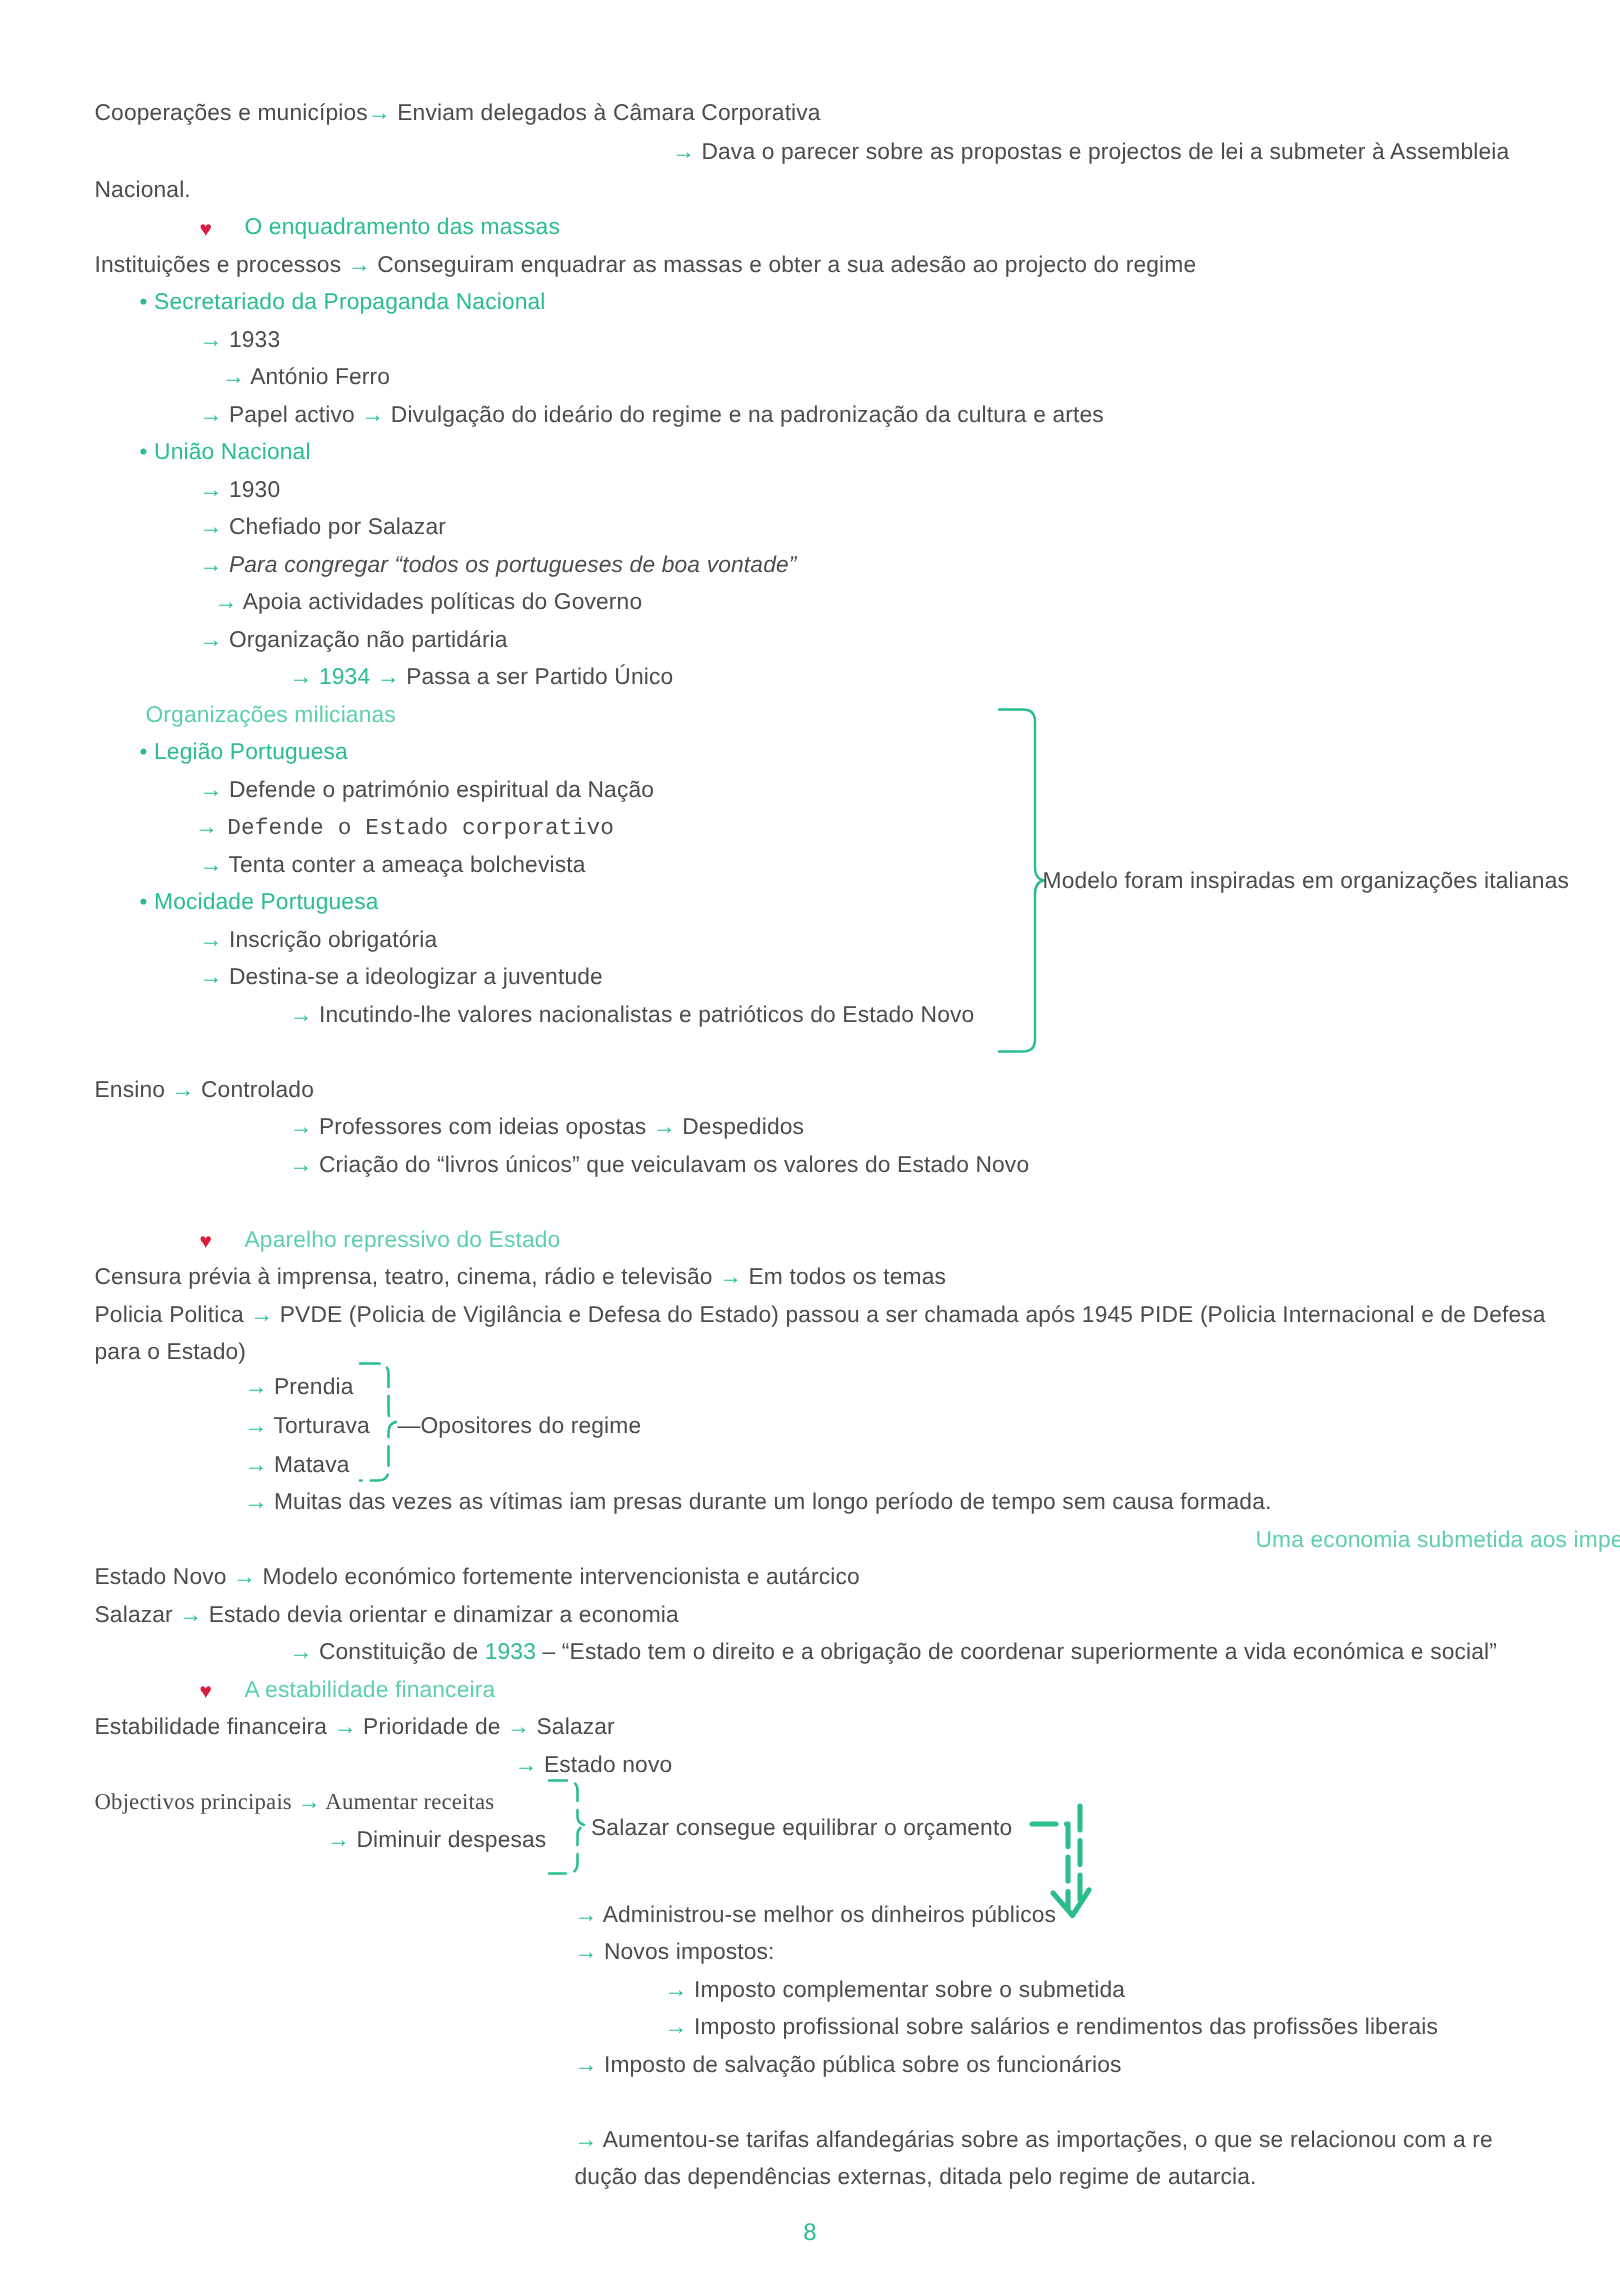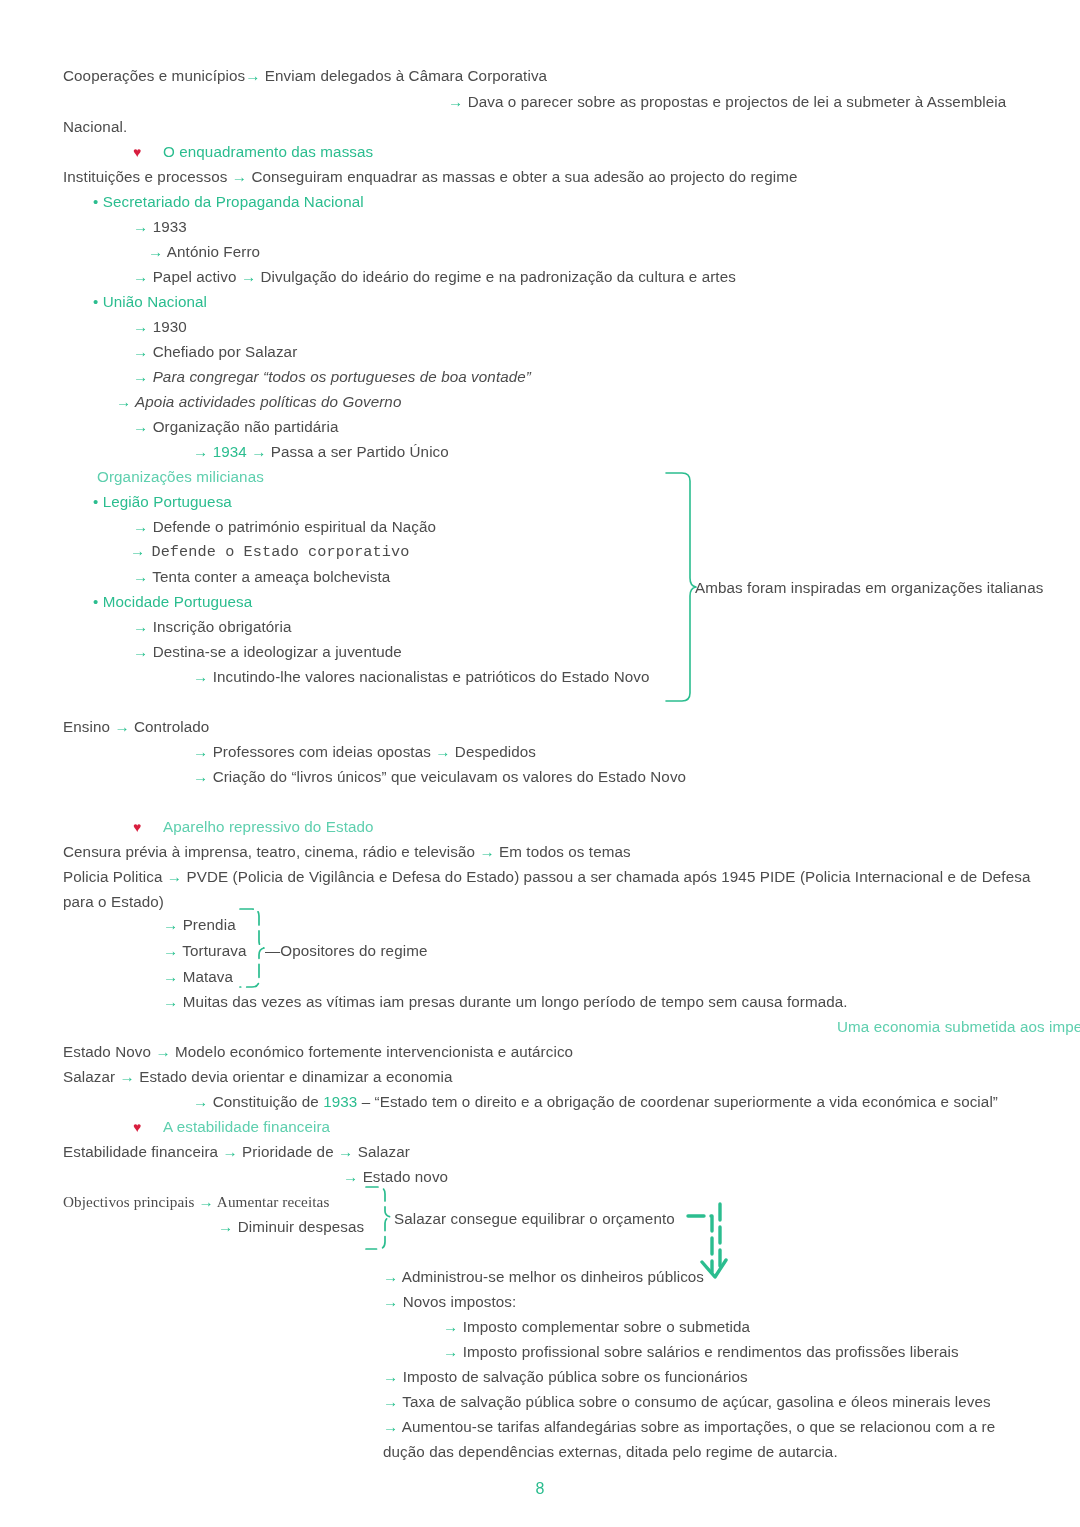--- a/index.html
+++ b/index.html
@@ -64,40 +64,40 @@
 
   <div class="ln" style="left:133px; top:217px;"><span class="arrow">→</span> <span>1933</span></div>
   <div class="ln" style="left:124px; top:242px;margin-left:24px;"><span class="arrow">→</span> <span>António Ferro</span></div>
   <div class="ln" style="left:133px; top:267px;"><span class="arrow">→</span> <span>Papel activo</span> <span class="arrow">→</span> <span>Divulgação do ideário do regime e na padronização da cultura e artes</span></div>
 
   <div class="ln" style="left:93px; top:292px;"><span class="bullet">•</span> <span class="teal">União Nacional</span></div>
 
   <div class="ln" style="left:133px; top:317px;"><span class="arrow">→</span> <span>1930</span></div>
   <div class="ln" style="left:133px; top:342px;"><span class="arrow">→</span> <span>Chefiado por Salazar</span></div>
   <div class="ln" style="left:133px; top:367px;font-style:italic;"><span class="arrow">→</span> <span>Para congregar “todos os portugueses de boa vontade”</span></div>
-  <div class="ln" style="left:116px; top:392px;font-style:italic;"><span class="arrow">→</span> <span>Apoia actividades políticas do Governo</span></div>
+  <div class="ln" style="left:143px; top:392px;"><span class="arrow">→</span> <span>Apoia actividades políticas do Governo</span></div>
   <div class="ln" style="left:133px; top:417px;"><span class="arrow">→</span> <span>Organização não partidária</span></div>
   <div class="ln" style="left:193px; top:442px;"><span class="arrow">→</span> <span class="teal">1934</span> <span class="arrow">→</span> <span>Passa a ser Partido Único</span></div>
 
   <div class="ln tealL" style="left:97px; top:467px;"><span>Organizações milicianas</span></div>
 
   <div class="ln" style="left:93px; top:492px;"><span class="bullet">•</span> <span class="teal">Legião Portuguesa</span></div>
   <div class="ln" style="left:133px; top:517px;"><span class="arrow">→</span> <span>Defende o património espiritual da Nação</span></div>
   <div class="ln" style="left:133px; top:542px;font-family:Liberation Mono, monospace;"><span class="arrow">→</span> <span>Defende o Estado corporativo</span></div>
   <div class="ln" style="left:133px; top:567px;"><span class="arrow">→</span> <span>Tenta conter a ameaça bolchevista</span></div>
 
   <div class="ln" style="left:93px; top:592px;text-align:right;"><span class="bullet">•</span> <span class="teal">Mocidade Portuguesa</span></div>
   <div class="ln" style="left:133px; top:617px;"><span class="arrow">→</span> <span>Inscrição obrigatória</span></div>
   <div class="ln" style="left:133px; top:642px;"><span class="arrow">→</span> <span>Destina-se a ideologizar a juventude</span></div>
   <div class="ln" style="left:193px; top:667px;"><span class="arrow">→</span> <span>Incutindo-lhe valores nacionalistas e patrióticos do Estado Novo</span></div>
 
   <svg class="deco" style="left:660px; top:470px;" width="40" height="235" viewBox="0 0 40 235">
     <path d="M6 3 H22 Q30 3 30 11 V108 Q30 116 36 117 Q30 118 30 126 V223 Q30 231 22 231 H6" fill="none" stroke="#2bbd8f" stroke-width="1.6" stroke-linecap="round" stroke-linejoin="round"></path>
   </svg>
-  <div class="ln" style="left:695px; top:578px;"><span>Ambas foram inspiradas em organizações italianas</span></div>
+  <div class="ln" style="left:695px; top:578px;"><span>Modelo foram inspiradas em organizações italianas</span></div>
 
   <div class="ln" style="left:63px; top:717px;"><span>Ensino</span> <span class="arrow">→</span> <span>Controlado</span></div>
   <div class="ln" style="left:193px; top:742px;"><span class="arrow">→</span> <span>Professores com ideias opostas</span> <span class="arrow">→</span> <span>Despedidos</span></div>
   <div class="ln" style="left:193px; top:767px;"><span class="arrow">→</span> <span>Criação do “livros únicos” que veiculavam os valores do Estado Novo</span></div>
 
   <div class="ln" style="left:133px; top:817px;"><span class="heart">♥</span></div>
   <div class="ln tealL" style="left:163px; top:817px;"><span>Aparelho repressivo do Estado</span></div>
 
   <div class="ln" style="left:63px; top:842px;"><span>Censura prévia à imprensa, teatro, cinema, rádio e televisão</span> <span class="arrow">→</span> <span>Em todos os temas</span></div>
   <div class="ln" style="left:63px; top:867px;"><span>Policia Politica</span> <span class="arrow">→</span> <span>PVDE (Policia de Vigilância e Defesa do Estado) passou a ser chamada após 1945 PIDE (Policia Internacional e de Defesa</span></div>
@@ -137,19 +137,18 @@
     <path d="M2 18 H26 V74" fill="none" stroke="#2bbd8f" stroke-width="3.4" stroke-linecap="round" stroke-linejoin="round" stroke-dasharray="16 7"></path>
     <path d="M34 6 V74" fill="none" stroke="#2bbd8f" stroke-width="3.4" stroke-linecap="round" stroke-linejoin="round" stroke-dasharray="16 7"></path>
     <path d="M16 64 L29 79 L40 62" fill="none" stroke="#2bbd8f" stroke-width="3.4" stroke-linecap="round" stroke-linejoin="round"></path>
   </svg>
 
   <div class="ln" style="left:383px; top:1267px;"><span class="arrow">→</span> <span>Administrou-se melhor os dinheiros públicos</span></div>
   <div class="ln" style="left:383px; top:1292px;"><span class="arrow">→</span> <span>Novos impostos:</span></div>
   <div class="ln" style="left:443px; top:1317px;"><span class="arrow">→</span> <span>Imposto complementar sobre o submetida</span></div>
   <div class="ln" style="left:443px; top:1342px;"><span class="arrow">→</span> <span>Imposto profissional sobre salários e rendimentos das profissões liberais</span></div>
   <div class="ln" style="left:383px; top:1367px;"><span class="arrow">→</span> <span>Imposto de salvação pública sobre os funcionários</span></div>
-  <div class="ln" style="left:383px; top:1392px;"><span class="arrow">→</span> <span>Taxa de salvação pública sobre o consumo de açúcar, gasolina e óleos minerais leves</span></div>
   <div class="ln" style="left:383px; top:1417px;"><span class="arrow">→</span> <span>Aumentou-se tarifas alfandegárias sobre as importações, o que se relacionou com a re</span></div>
   <div class="ln" style="left:383px; top:1442px;"><span>dução das dependências externas, ditada pelo regime de autarcia.</span></div>
 
   <div class="pagenum" style="top:1480px;"><span>8</span></div>
 
 </div>
 
 </body></html>

